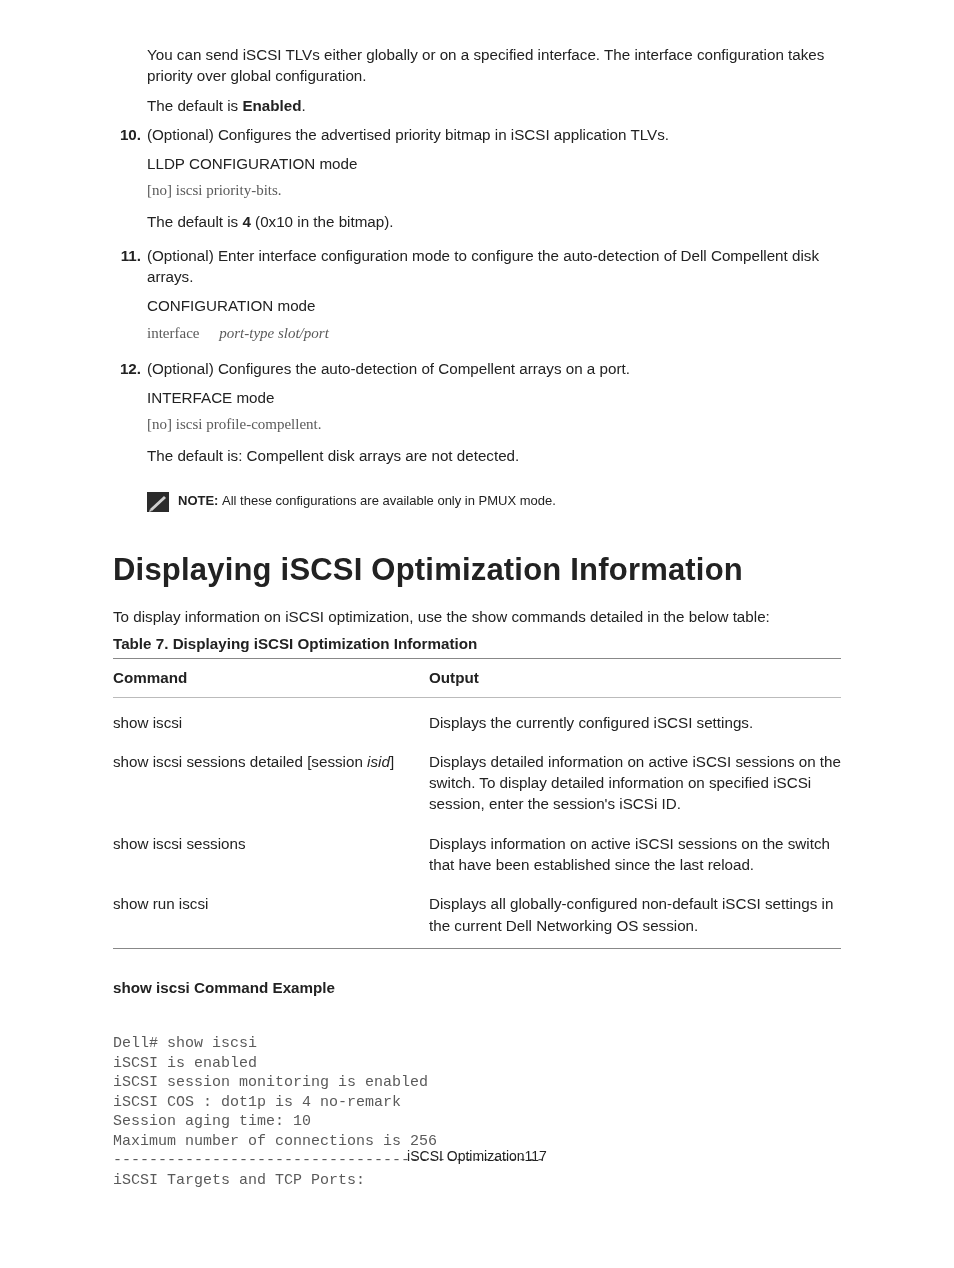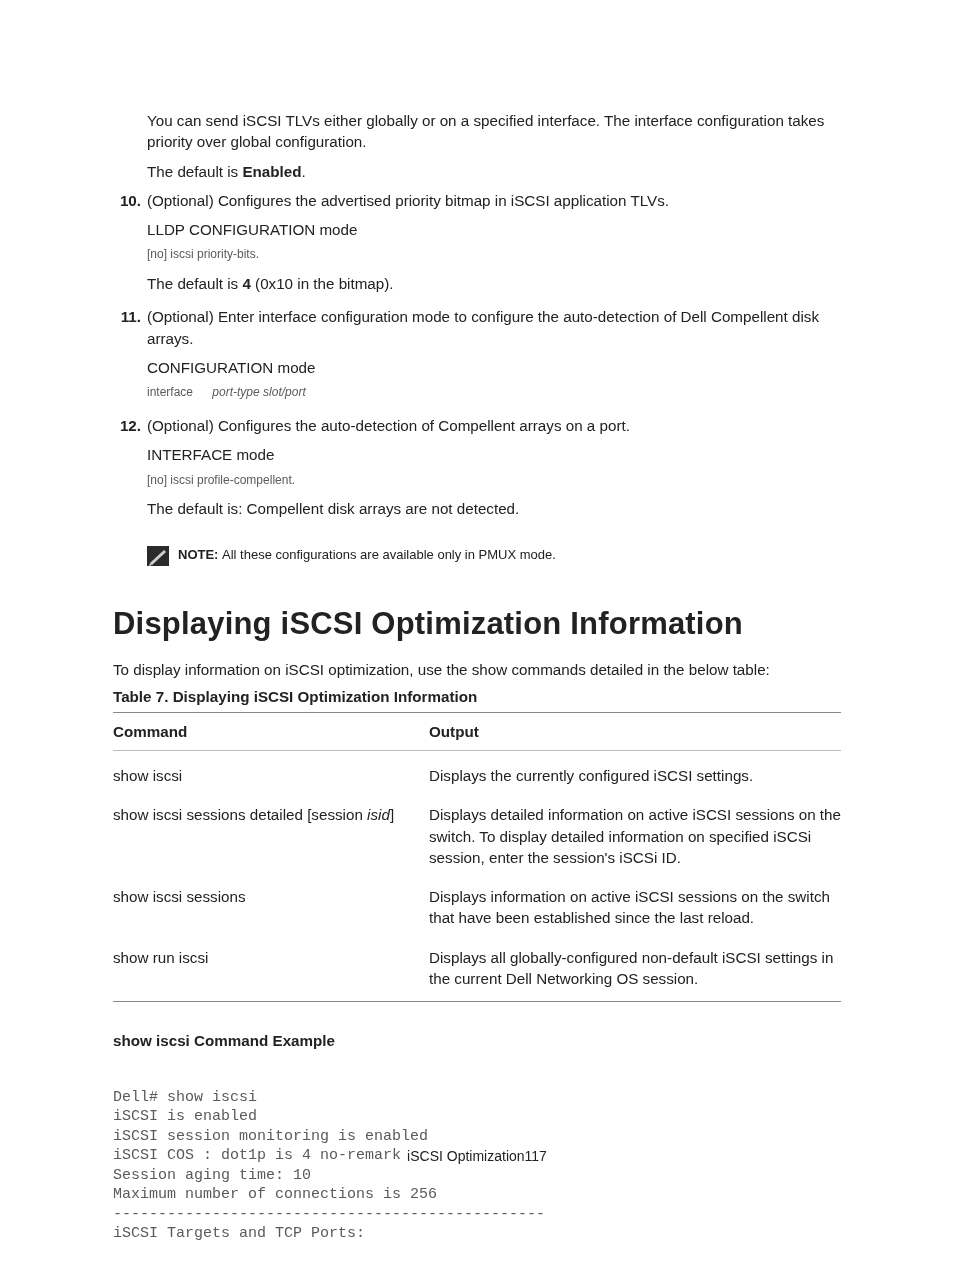--- a/index.html
+++ b/index.html
@@ -7,21 +7,21 @@
     padding: 0;
     background: #fff;
     font-family: "Segoe UI", "Helvetica Neue", Arial, sans-serif;
     color: #222;
   }
   .page {
     width: 954px;
     height: 1268px;
     position: relative;
     box-sizing: border-box;
-    padding: 110px 113px 0 113px;
+    padding: 44px 113px 0 113px;
   }
   .content {
     font-size: 15.2px;
     line-height: 1.4;
   }
   .para { margin: 0 0 8px 0; }
   .indent { padding-left: 34px; }
   .numrow {
     display: flex;
     margin-top: 4px;
@@ -30,22 +30,22 @@
     width: 34px;
     flex: 0 0 34px;
     font-weight: 700;
     text-align: right;
     padding-right: 6px;
     box-sizing: border-box;
   }
   .numbody { flex: 1; }
   .mode { margin-top: 2px; margin-bottom: 6px; }
   .mono {
-    font-family: Liberation Sans, sans-serif;
-    font-size: 12px;
+    font-family: Liberation Serif, serif;
+    font-size: 15px;
     color: #5a5a5a;
     margin: 6px 0 10px 0;
     white-space: pre;
   }
   .mono .kw { font-style: normal; }
   .mono .ital { font-style: italic; margin-left: 16px; }
   .noteblock {
     display: flex;
     align-items: flex-start;
     margin-top: 18px;

